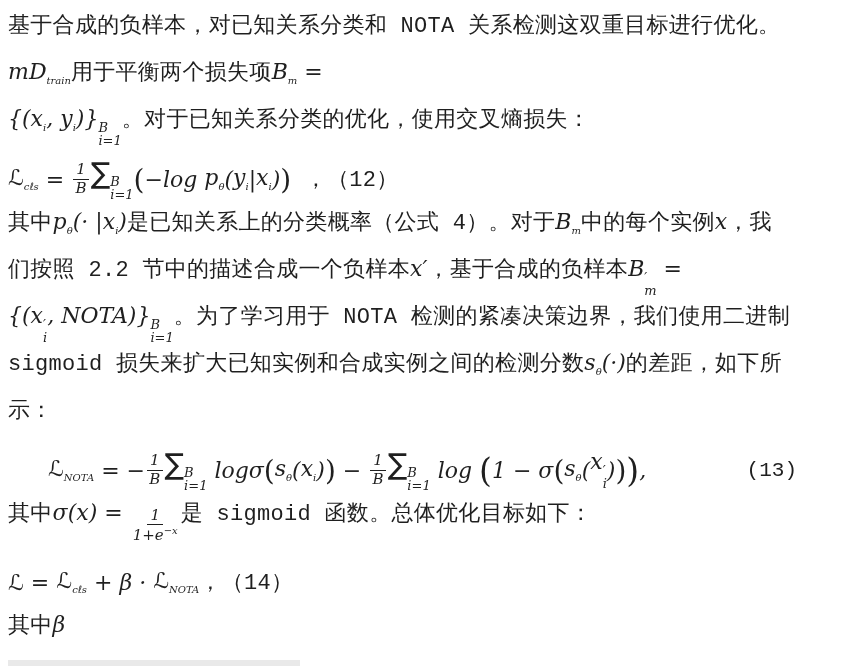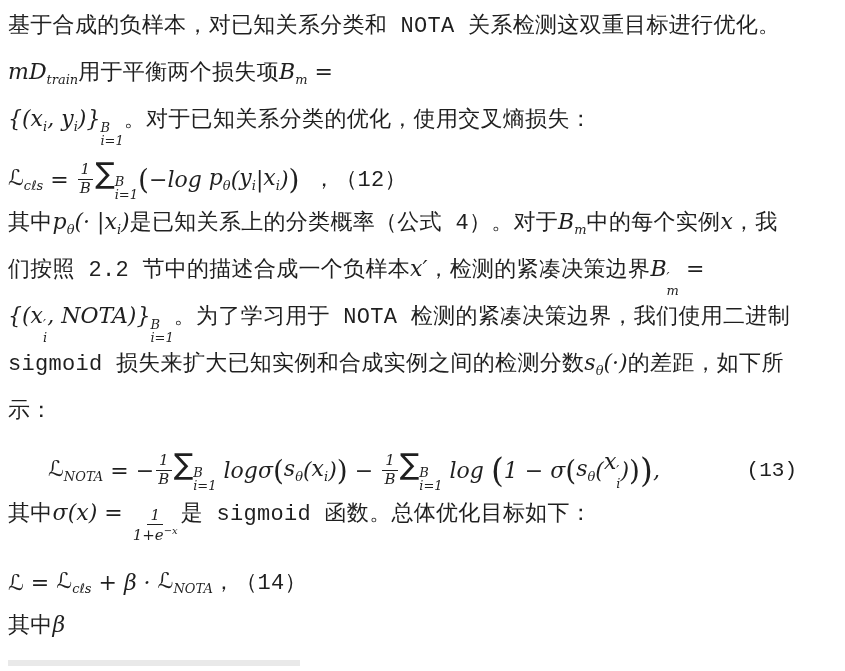--- a/index.html
+++ b/index.html
@@ -40,21 +40,21 @@
     font-family: "Liberation Mono", monospace;
     font-style: normal;
     letter-spacing: 0.3px;
   }
   
   .m {
     font-family: "DejaVu Serif", "DejaVu Sans", serif;
     font-style: italic;
   }
   .m sub, .m sup {
-    font-size: 13px;
+    font-size: 10px;
     font-style: italic;
     letter-spacing: 0;
   }
   .mb.sum {
     font-style: normal;
     font-family: "DejaVu Sans", sans-serif;
     font-size: 29px;
     vertical-align: -3px;
   }
   .mb.big    { font-style: normal; font-size: 28px; vertical-align: -2px; }
@@ -104,21 +104,21 @@
 </head>
 <body>
 
 <div id="doc">
 
   <div class="line"><span class="cn">基于合成的负样本，对已知关系分类和 NOTA 关系检测这双重目标进行优化。</span></div>
     <div class="line"><span class="m"><span class="mb">m</span></span><span class="m"><span class="mb">D</span><sub>train</sub></span><span class="cn">用于平衡两个损失项</span><span class="m"><span class="mb">B</span><sub>m</sub></span><span class="m"><span class="mb"> =</span></span></div>
     <div class="line"><span class="m"><span class="mb">{(</span></span><span class="m"><span class="mb">x</span><sub>i</sub></span><span class="m"><span class="mb">, </span></span><span class="m"><span class="mb">y</span><sub>i</sub></span><span class="m"><span class="mb">)}</span><span class="stack"><span class="st-sup">B</span><span class="st-sub">i=1</span></span></span><span class="cn">。对于已知关系分类的优化，使用交叉熵损失：</span></div>
     <div class="line formula centered"><span class="m"><span class="mb">ℒ</span><sub>cℓs</sub></span><span class="m"><span class="mb"> = </span></span><span class="frac"><span class="num m"><span class="m"><span class="mb">1</span></span></span><span class="den m"><span class="m"><span class="mb">B</span></span></span></span><span class="m"><span class="mb sum">∑</span><span class="stack"><span class="st-sup">B</span><span class="st-sub">i=1</span></span></span><span class="m"><span class="mb big">(</span></span><span class="m"><span class="mb">−log </span></span><span class="m"><span class="mb">p</span><sub>θ</sub></span><span class="m"><span class="mb">(</span></span><span class="m"><span class="mb">y</span><sub>i</sub></span><span class="m"><span class="mb">|</span></span><span class="m"><span class="mb">x</span><sub>i</sub></span><span class="m"><span class="mb">)</span></span><span class="m"><span class="mb big">)</span></span><span class="cn"> ，（12）</span></div>
     <div class="line"><span class="cn">其中</span><span class="m"><span class="mb">p</span><sub>θ</sub></span><span class="m"><span class="mb">(· |</span></span><span class="m"><span class="mb">x</span><sub>i</sub></span><span class="m"><span class="mb">)</span></span><span class="cn">是已知关系上的分类概率（公式 4）。对于</span><span class="m"><span class="mb">B</span><sub>m</sub></span><span class="cn">中的每个实例</span><span class="m"><span class="mb">x</span></span><span class="cn">，我</span></div>
-    <div class="line"><span class="cn">们按照 2.2 节中的描述合成一个负样本</span><span class="m"><span class="mb">x′</span></span><span class="cn">，检测的紧凑决策边界</span><span class="m"><span class="mb">B</span><span class="stack"><span class="st-sup">′</span><span class="st-sub">m</span></span></span><span class="m"><span class="mb"> =</span></span></div>
+    <div class="line"><span class="cn">们按照 2.2 节中的描述合成一个负样本</span><span class="m"><span class="mb">x′</span></span><span class="cn">，基于合成的负样本</span><span class="m"><span class="mb">B</span><span class="stack"><span class="st-sup">′</span><span class="st-sub">m</span></span></span><span class="m"><span class="mb"> =</span></span></div>
     <div class="line"><span class="m"><span class="mb">{(</span></span><span class="m"><span class="mb">x</span><span class="stack"><span class="st-sup">′</span><span class="st-sub">i</span></span></span><span class="m"><span class="mb">, NOTA)}</span></span><span class="m"><span class="stack"><span class="st-sup">B</span><span class="st-sub">i=1</span></span></span><span class="cn">。为了学习用于 NOTA 检测的紧凑决策边界，我们使用二进制</span></div>
     <div class="line"><span class="cn">sigmoid 损失来扩大已知实例和合成实例之间的检测分数</span><span class="m"><span class="mb">s</span><sub>θ</sub></span><span class="m"><span class="mb">(·)</span></span><span class="cn">的差距，如下所</span></div>
     <div class="line"><span class="cn">示：</span></div>
     <div class="line formula numbered"><span class="m"><span class="mb">ℒ</span><sub>NOTA</sub></span><span class="m"><span class="mb"> = −</span></span><span class="frac"><span class="num m"><span class="m"><span class="mb">1</span></span></span><span class="den m"><span class="m"><span class="mb">B</span></span></span></span><span class="m"><span class="mb sum">∑</span><span class="stack"><span class="st-sup">B</span><span class="st-sub">i=1</span></span></span><span class="m"><span class="mb"> log</span></span><span class="m"><span class="mb">σ</span></span><span class="m"><span class="mb big">(</span></span><span class="m"><span class="mb">s</span><sub>θ</sub></span><span class="m"><span class="mb">(</span></span><span class="m"><span class="mb">x</span><sub>i</sub></span><span class="m"><span class="mb">)</span></span><span class="m"><span class="mb big">)</span></span><span class="m"><span class="mb"> − </span></span><span class="frac"><span class="num m"><span class="m"><span class="mb">1</span></span></span><span class="den m"><span class="m"><span class="mb">B</span></span></span></span><span class="m"><span class="mb sum">∑</span><span class="stack"><span class="st-sup">B</span><span class="st-sub">i=1</span></span></span><span class="m"><span class="mb"> log </span></span><span class="m"><span class="mb bigger">(</span></span><span class="m"><span class="mb">1 − </span></span><span class="m"><span class="mb">σ</span></span><span class="m"><span class="mb big">(</span></span><span class="m"><span class="mb">s</span><sub>θ</sub></span><span class="m"><span class="mb">(</span></span><span class="m"><span class="mb">x</span><span class="stack"><span class="st-sup">′</span><span class="st-sub">i</span></span></span><span class="m"><span class="mb">)</span></span><span class="m"><span class="mb big">)</span></span><span class="m"><span class="mb bigger">)</span></span><span class="m"><span class="mb">,</span></span><span class="f-num">(13)</span></div>
     <div class="line tall"><span class="cn">其中</span><span class="m"><span class="mb">σ</span></span><span class="m"><span class="mb">(</span></span><span class="m"><span class="mb">x</span></span><span class="m"><span class="mb">) = </span></span><span class="frac"><span class="num m"><span class="m"><span class="mb">1</span></span></span><span class="den m"><span class="m"><span class="mb">1+</span></span><span class="m"><span class="mb">e</span><sup>−x</sup></span></span></span><span class="cn">是 sigmoid 函数。总体优化目标如下：</span></div>
     <div class="line formula centered"><span class="m"><span class="mb">ℒ</span></span><span class="m"><span class="mb"> = </span></span><span class="m"><span class="mb">ℒ</span><sub>cℓs</sub></span><span class="m"><span class="mb"> + </span></span><span class="m"><span class="mb">β</span></span><span class="m"><span class="mb"> · </span></span><span class="m"><span class="mb">ℒ</span><sub>NOTA</sub></span><span class="cn">，（14）</span></div>
     <div class="line"><span class="cn">其中</span><span class="m"><span class="mb">β</span></span></div>
     <div id="cutoff-bar"></div>
 </div>
 

